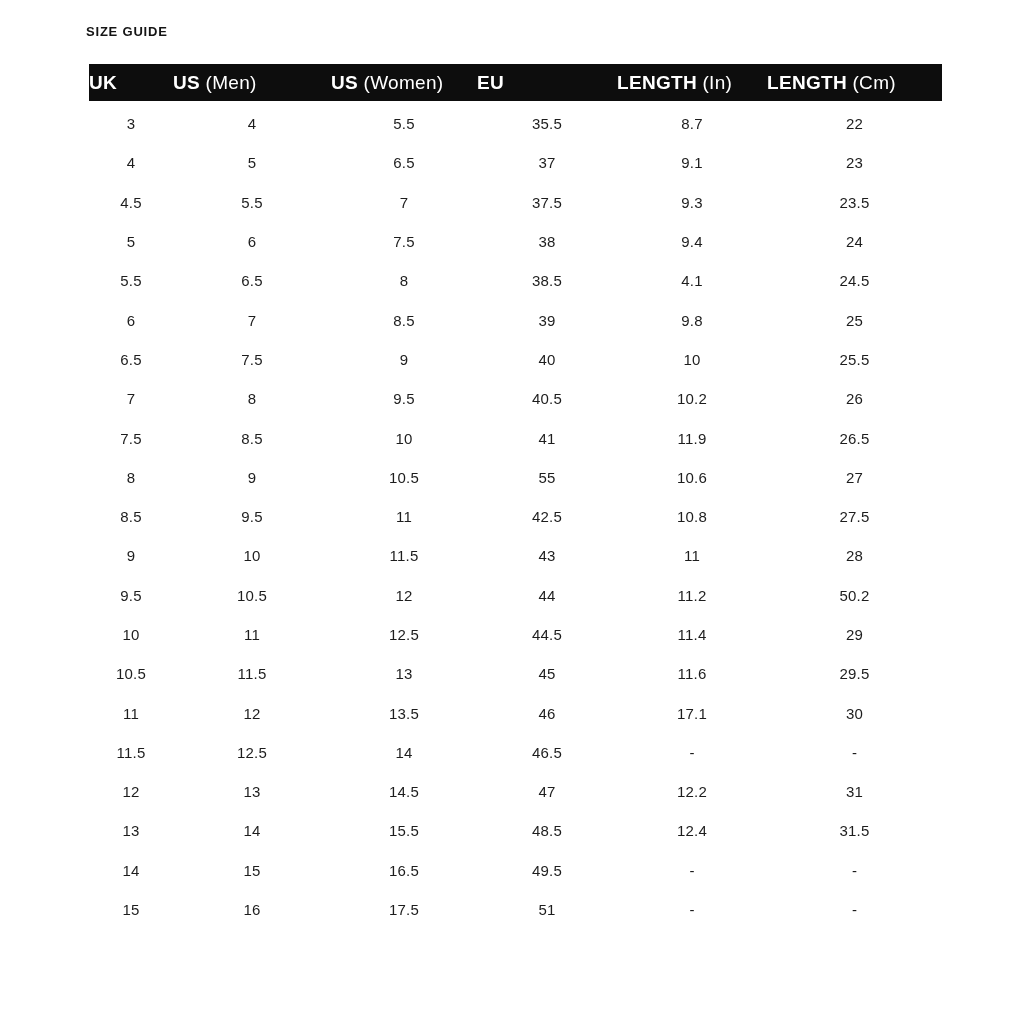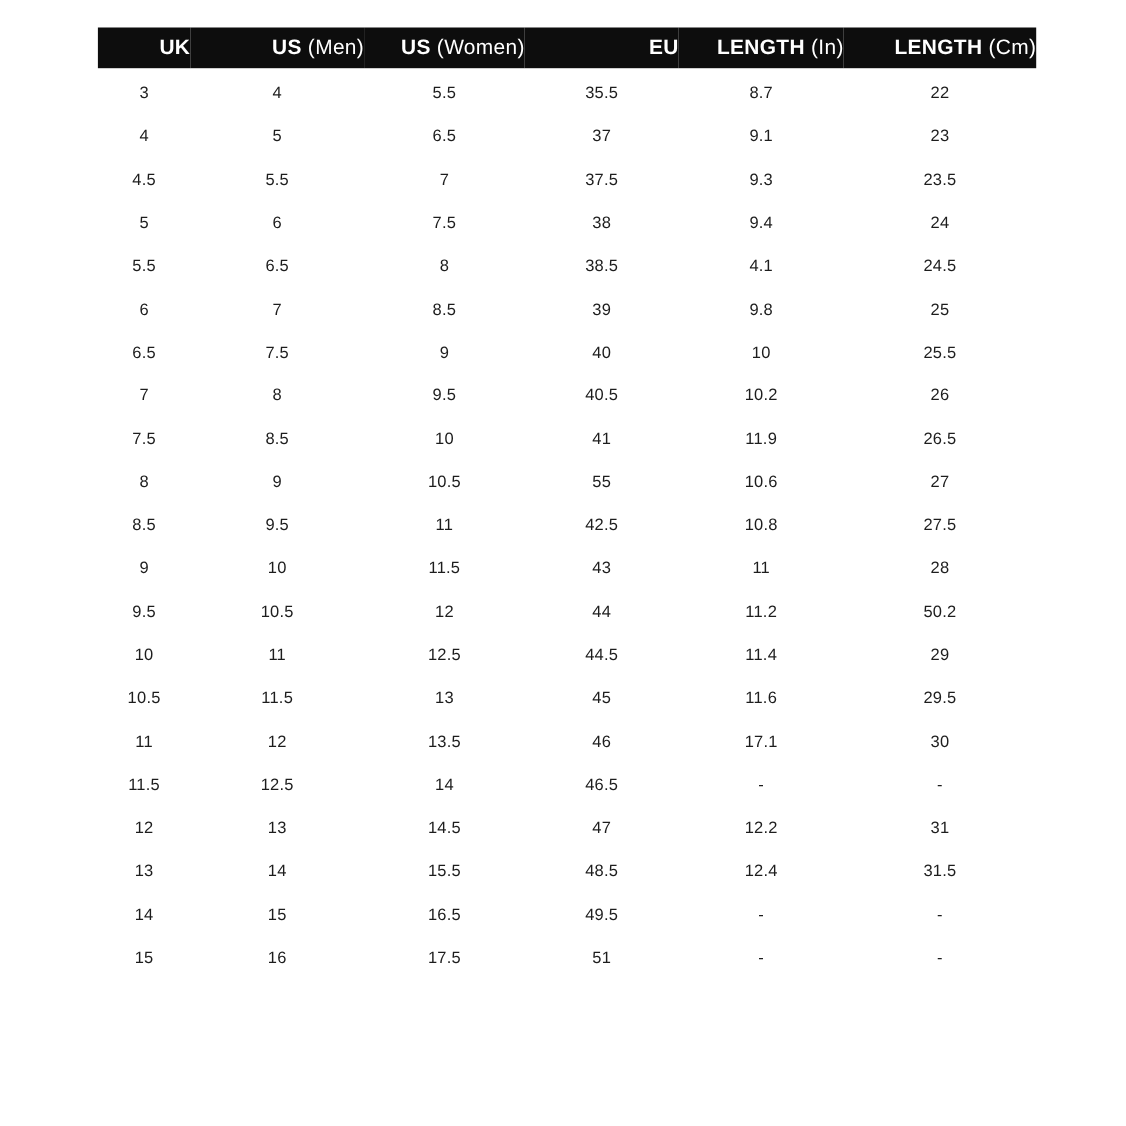--- a/index.html
+++ b/index.html
@@ -56,21 +56,21 @@
   col.c6 { width: 175px; }
 
   thead tr {
     background: #0d0d0d;
     height: 37px;
   }
   th {
     color: #ffffff;
     font-size: 19px;
     font-weight: 400;
-    text-align: right;
+    text-align: left;
     vertical-align: middle;
     letter-spacing: 0.3px;
     padding: 0;
     white-space: nowrap;
   }
   th .hb { font-weight: 700; }
   th .hn { font-weight: 400; }
 
   tbody:before {
     
@@ -86,20 +86,21 @@
     font-weight: 500;
     color: #1d1d1d;
     padding: 0;
     letter-spacing: 0.2px;
   }
 </style>
 </head>
 <body>
 
 <div class="page">
+  <div class="eyebrow">SIZE GUIDE</div>
 
   <table class="size-table">
     <colgroup>
       <col class="c1">
         <col class="c2">
         <col class="c3">
       <col class="c4">
         <col class="c5">
         <col class="c6">
     </colgroup>

